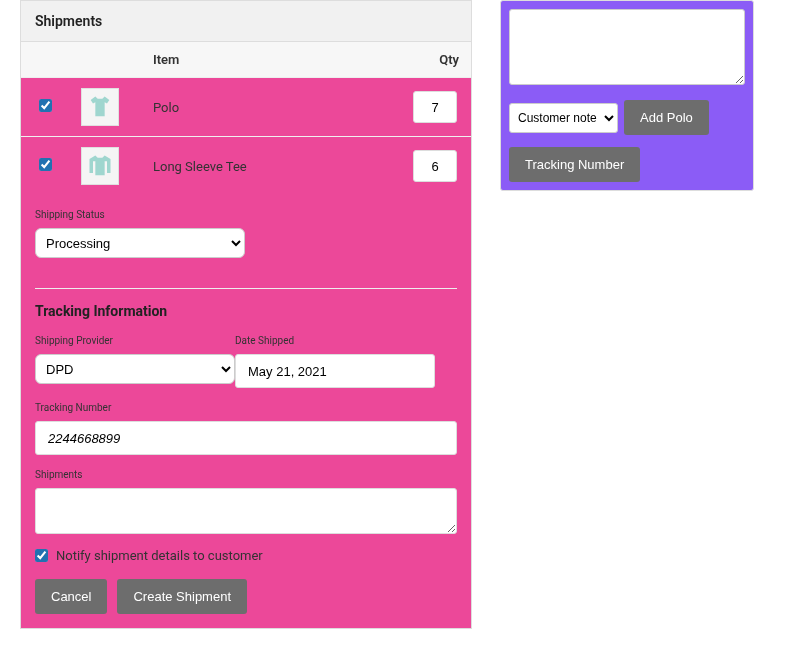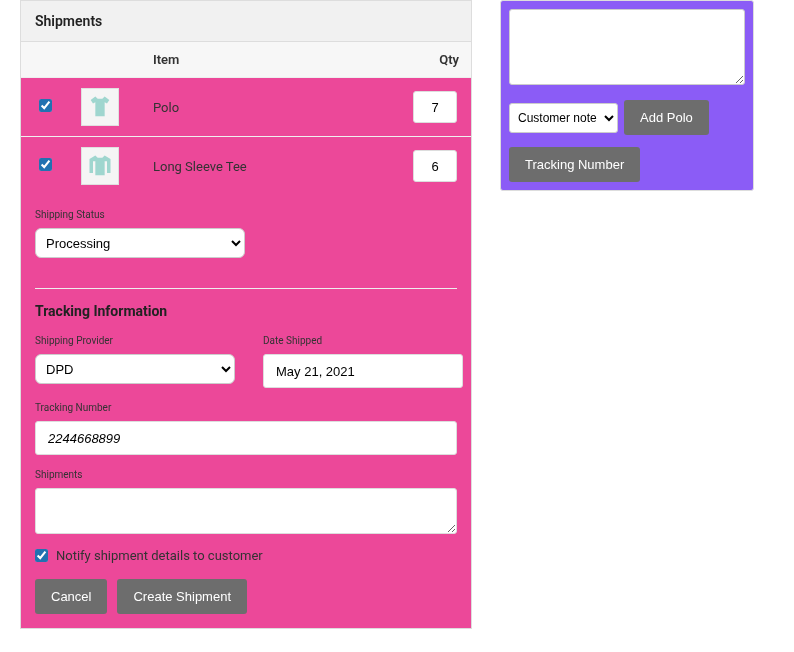--- a/index.html
+++ b/index.html
@@ -124,21 +124,21 @@
       margin: 16px 14px 0 14px;
     }
     .section-title {
       font-weight: 700;
       font-size: 14px;
       color: #222;
       margin-bottom: 16px;
     }
     .row-flex {
       display: flex;
-      gap: 28px;
+      gap: 0;
       margin-bottom: 14px;
     }
     .field-group {
       display: flex;
       flex-direction: column;
     }
     .text-input {
       height: 34px;
       border: 1px solid #ddd;
       border-radius: 3px;

